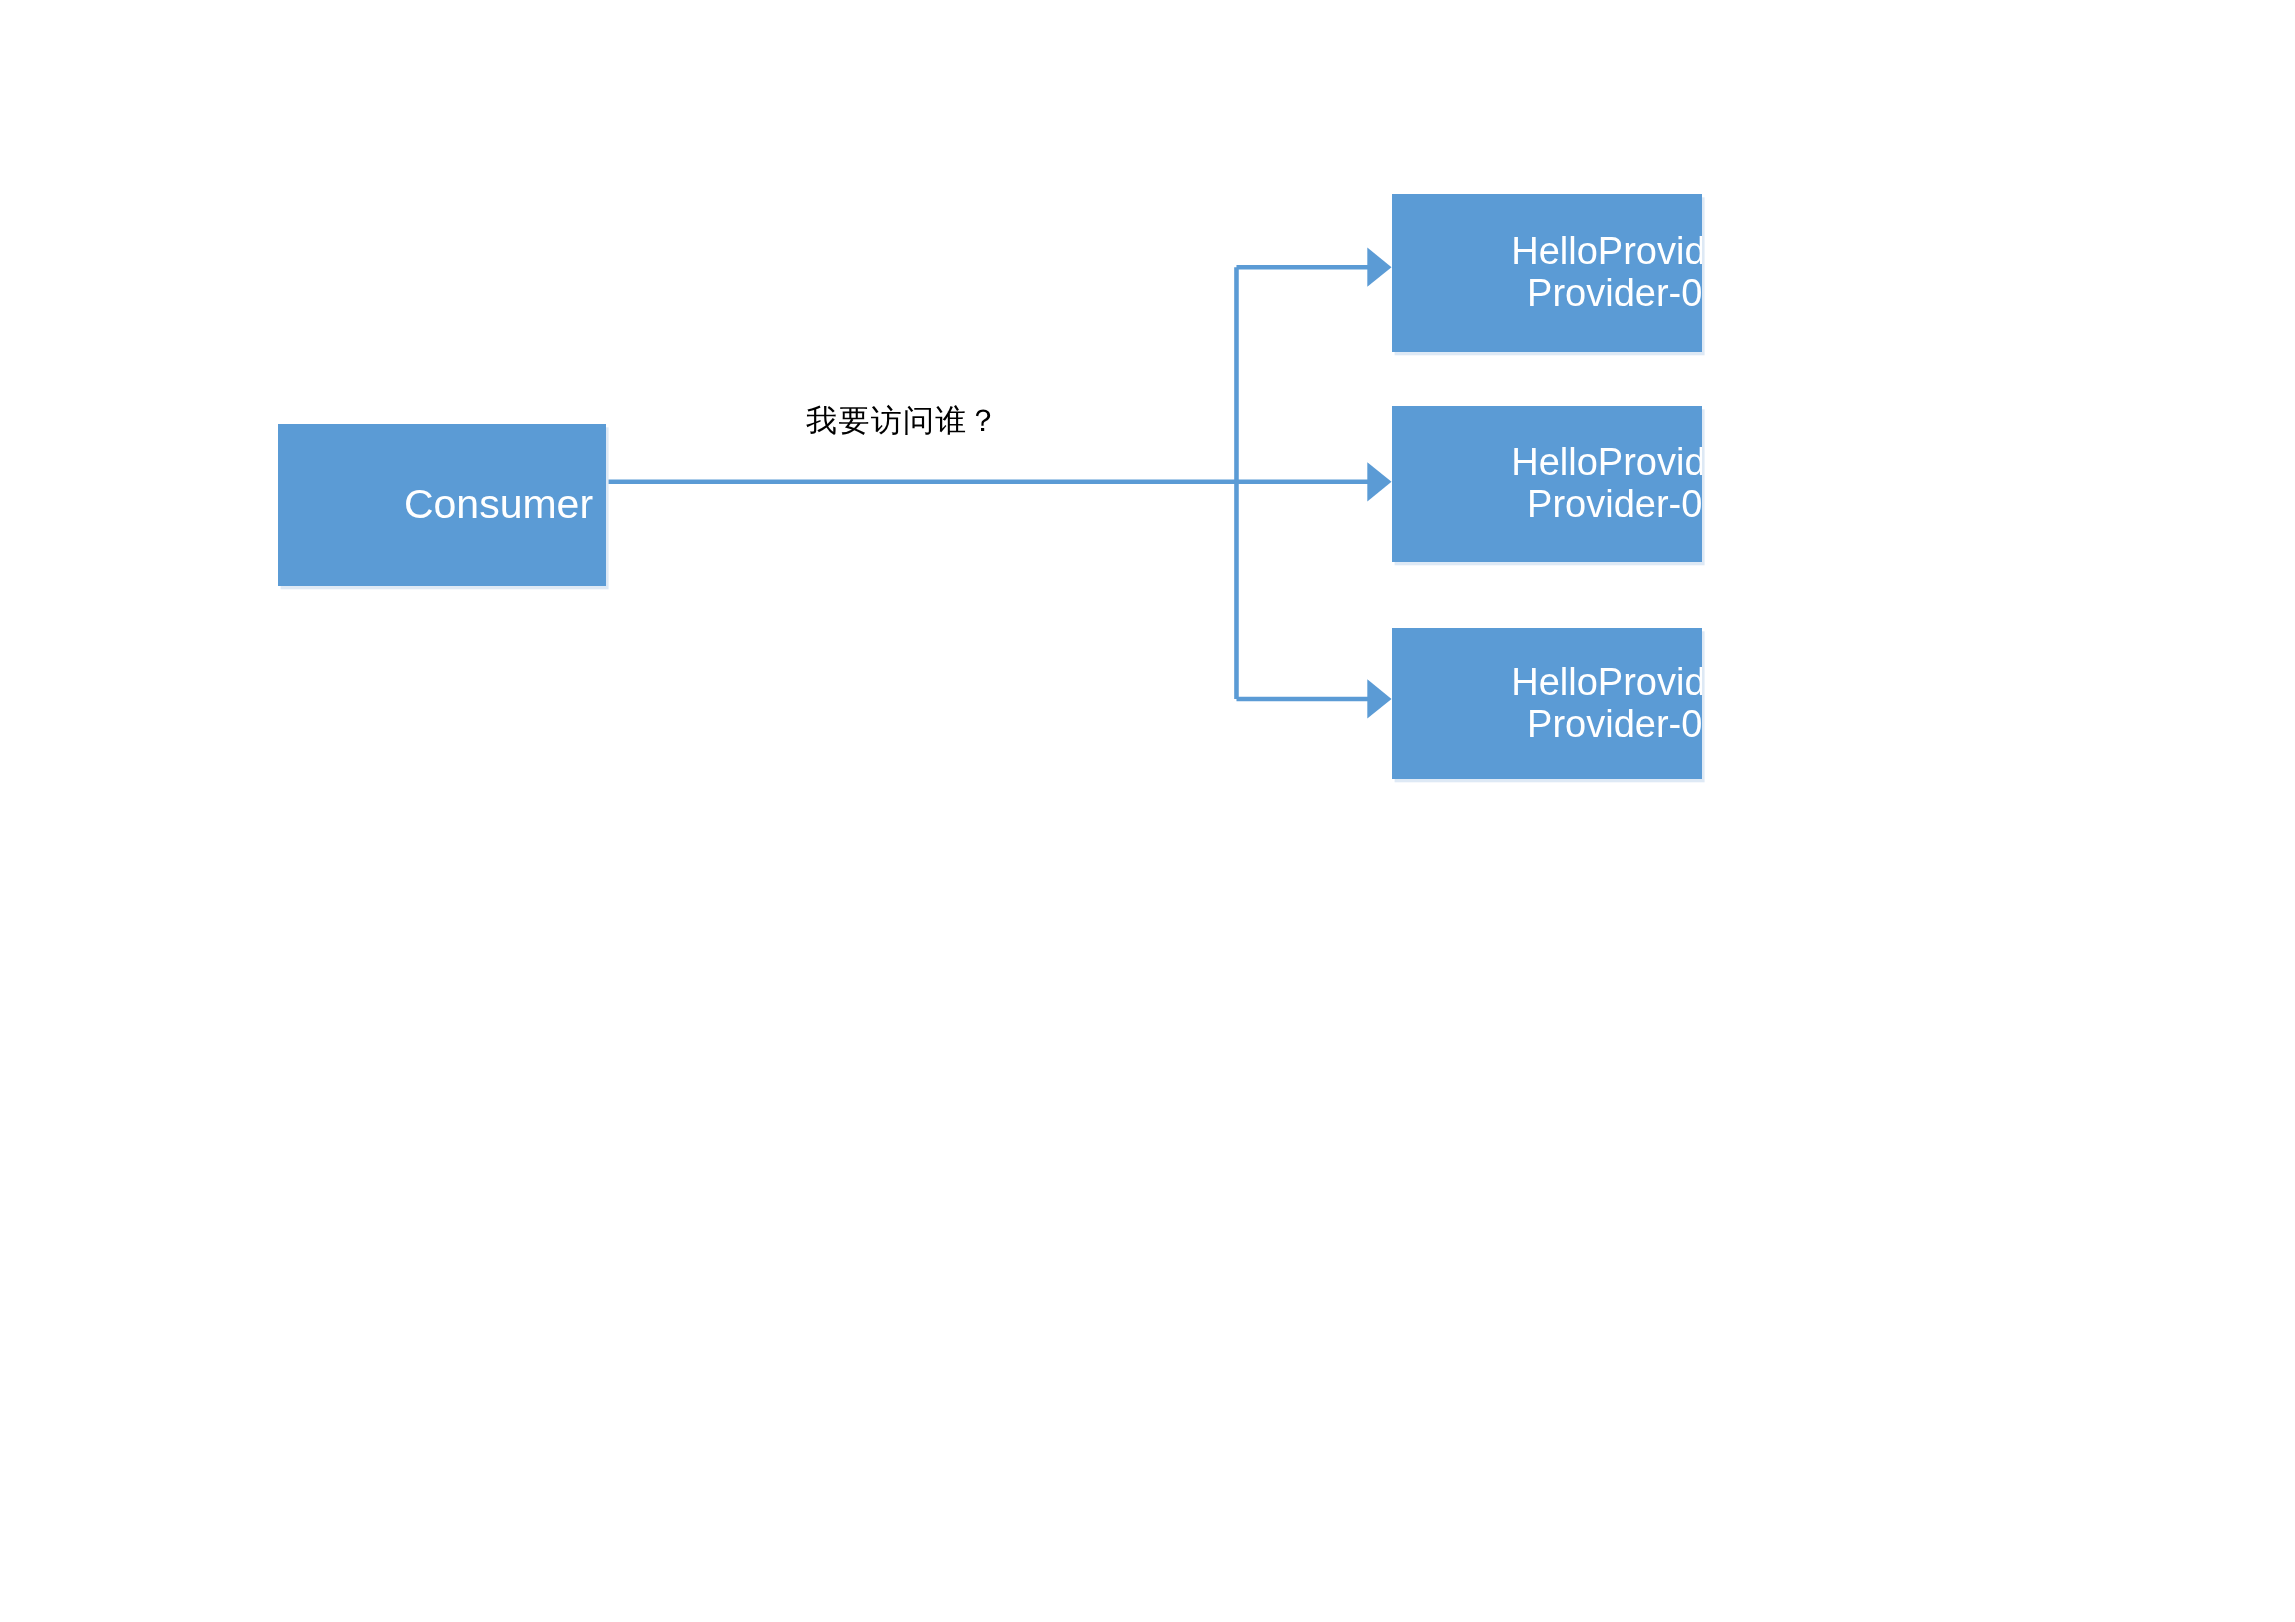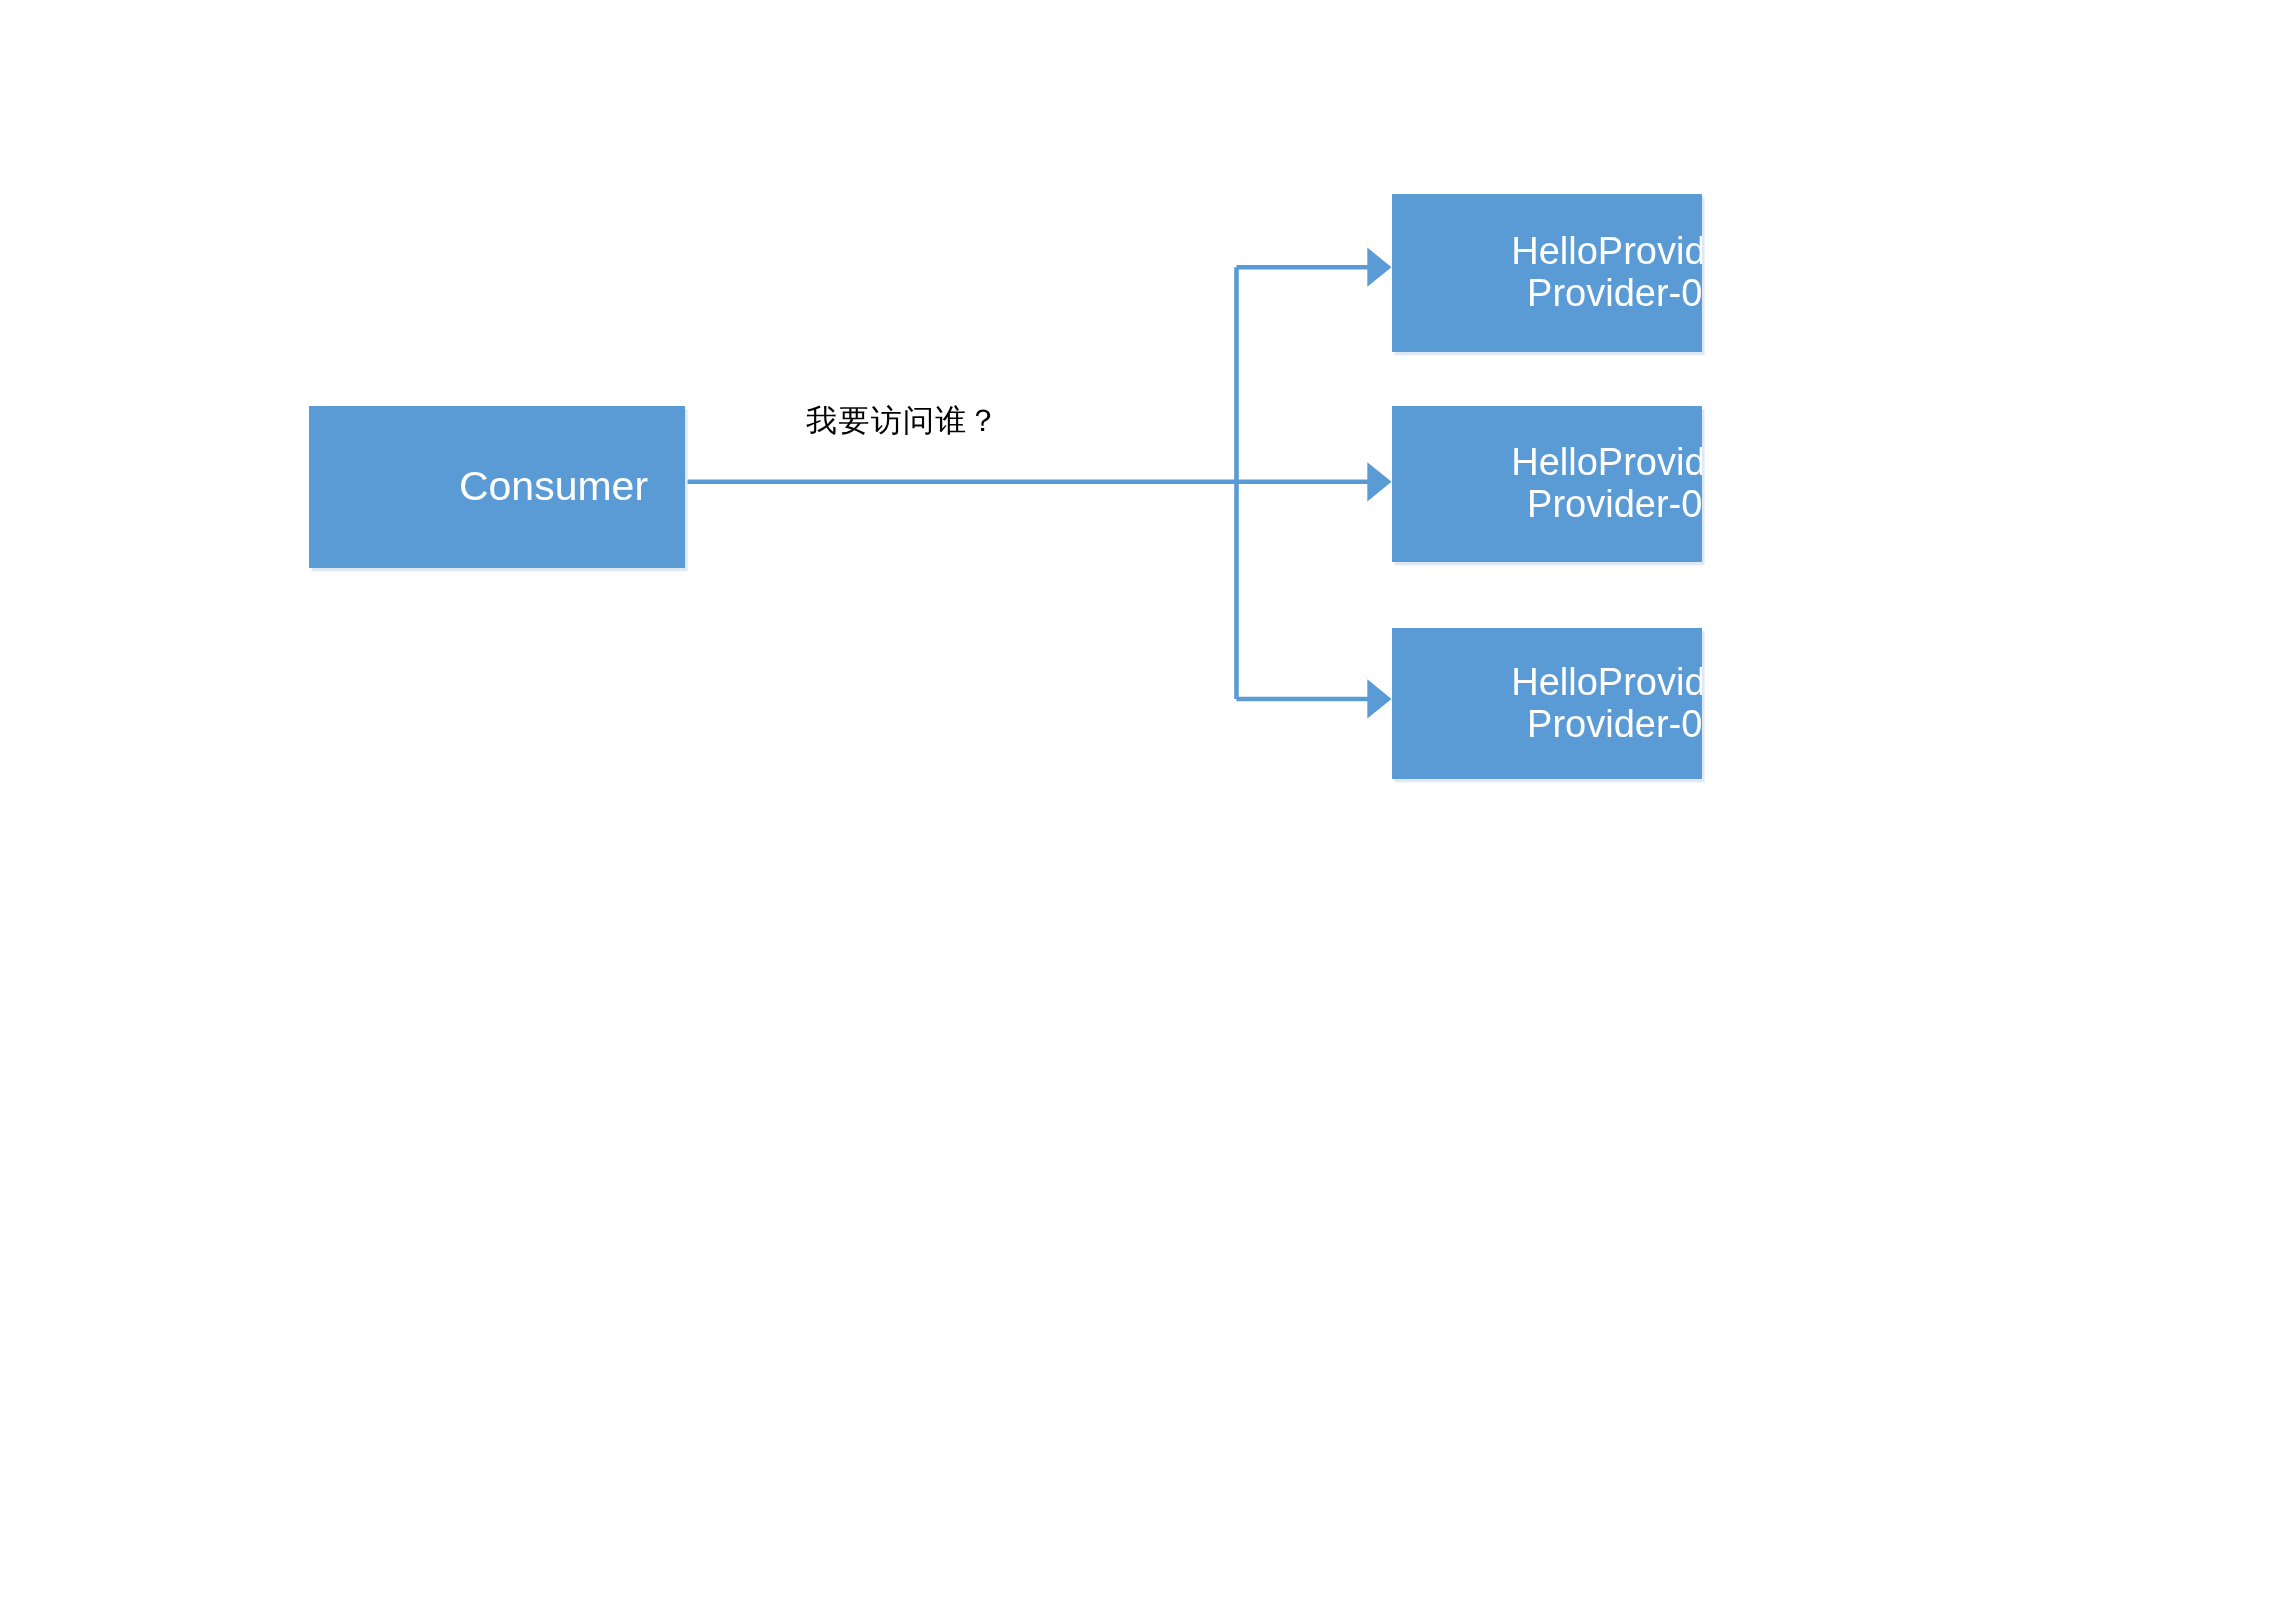--- a/index.html
+++ b/index.html
@@ -33,24 +33,23 @@
     color: #FFFFFF;
     text-align: center;
     line-height: 1.10;
     white-space: nowrap;
     font-weight: 400;
     letter-spacing: 0px;
   }
 
   #node-consumer {
     left: 278px;
-    top: 406px;
-    width: 376px;
+    top: 424px;
+    width: 328px;
     height: 162px;
-    margin-left: 31px;
   }
   #node-consumer .node-label {
     font-size: 41px;
     
     margin-left: 21px;
     margin-right: -92px;
   }
 
   .node-provider {
     left: 1392px;

